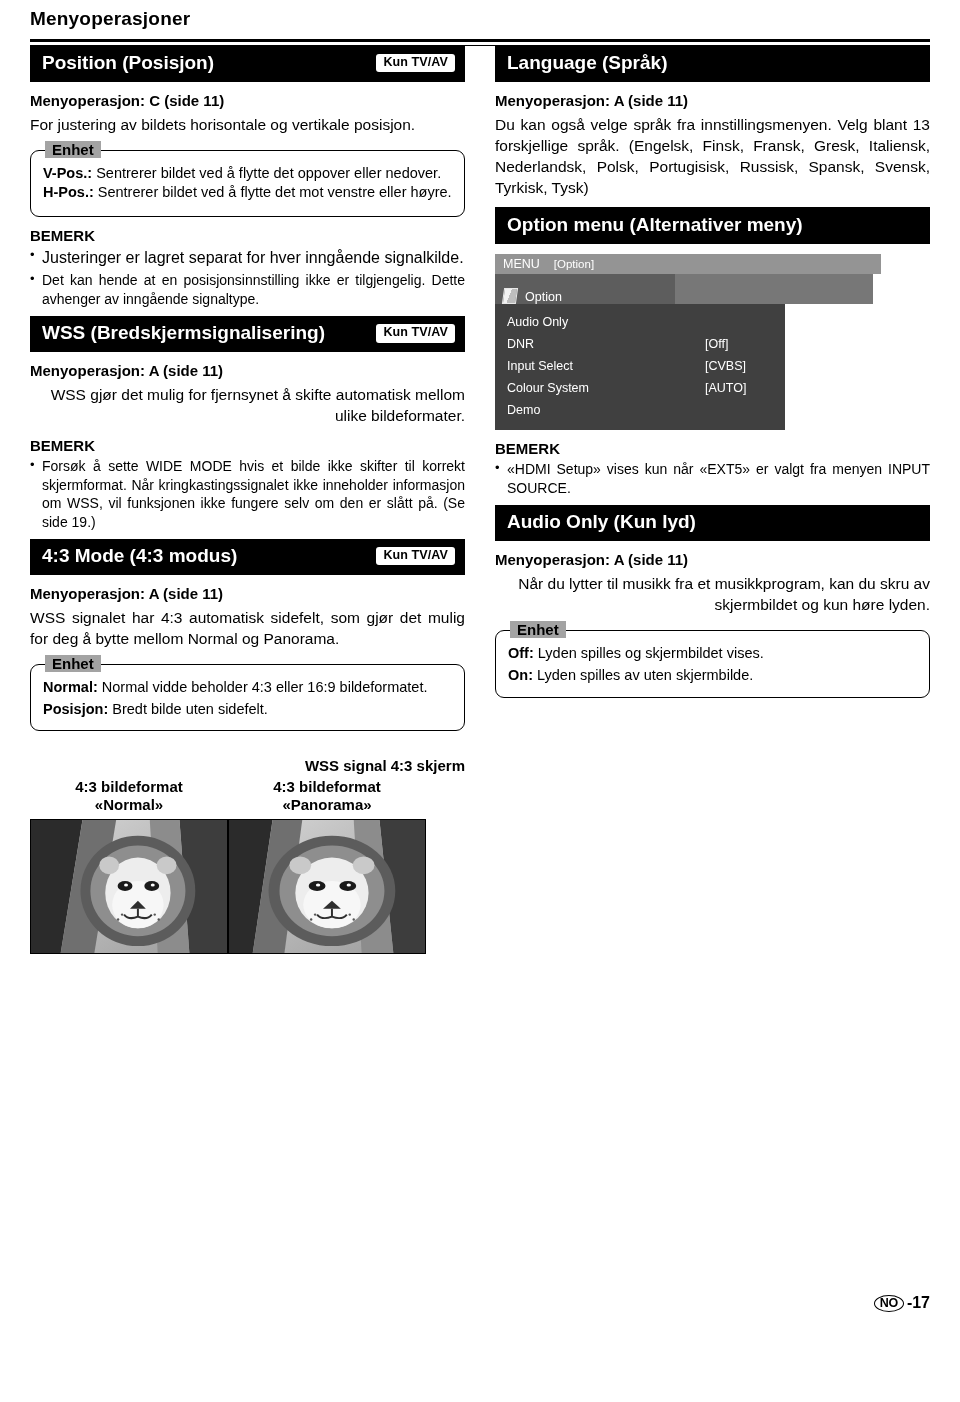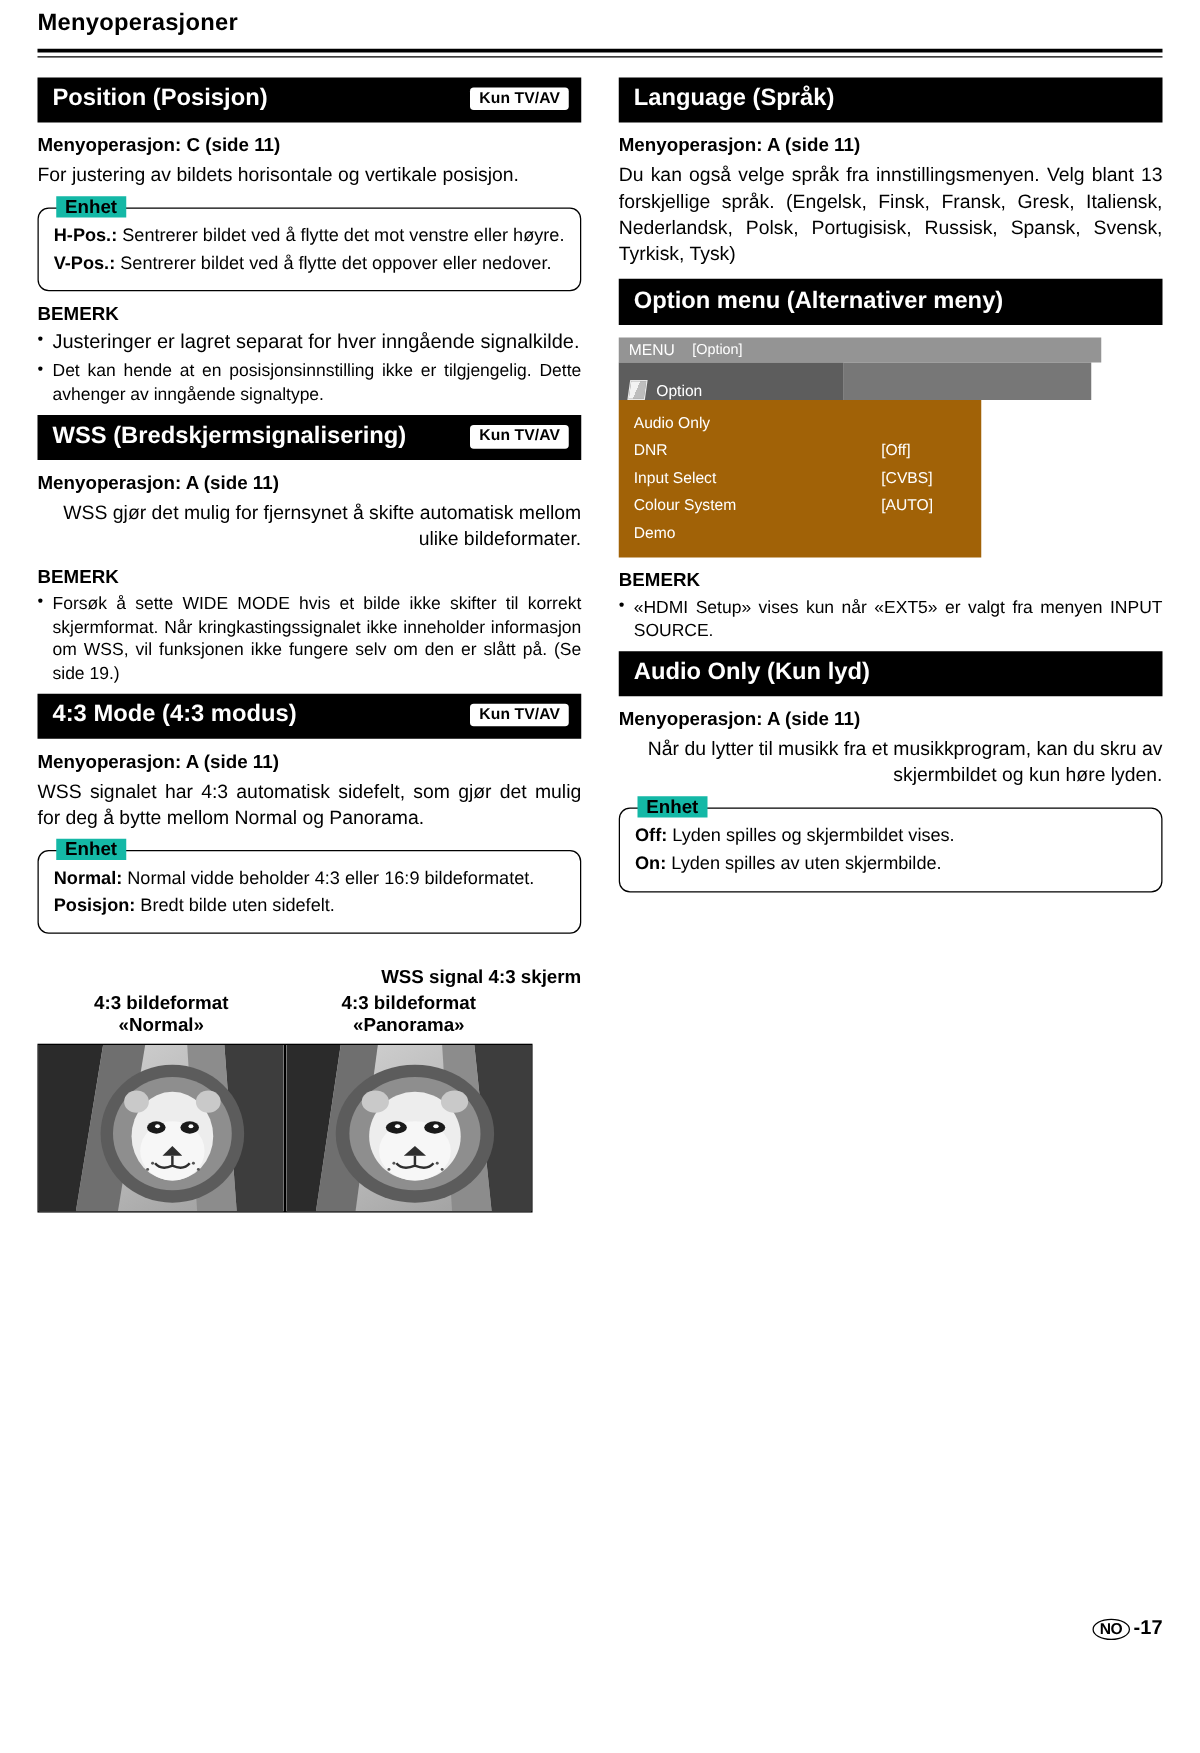--- a/index.html
+++ b/index.html
@@ -33,21 +33,20 @@
     margin-top: 9px;
     border-top: 3px solid #000;
     border-bottom: 1px solid #000;
     height: 3px;
     box-sizing: content-box;
   }
   
   .columns {
     display: flex;
     gap: 30px;
-    margin-top: 16px;
   }
   .col {
     width: 435px;
     flex: 0 0 435px;
     position: relative;
   }
   
   .section-bar {
     background: #000;
     color: #fff;
@@ -93,21 +92,21 @@
     border: 1px solid #000;
     border-radius: 9px;
     margin: 14px 0 10px 0;
     padding: 13px 12px 11px 12px;
     position: relative;
   }
   .fieldset > .legend {
     position: absolute;
     top: -10px;
     left: 14px;
-    background: #14b8a6;
+    background: #a3a3a3;
     padding: 0 7px;
     font-size: 15px;
     font-weight: bold;
   }
   .fieldset .row {
     font-size: 14.5px;
     line-height: 1.33;
     margin-bottom: 3px;
   }
   .fieldset .row b { font-weight: bold; }
@@ -180,21 +179,21 @@
     background: linear-gradient(105deg,#f2f2f2 0 45%, #bdbdbd 45% 100%);
     border: 1px solid #e8e8e8;
     transform: skewX(-8deg);
   }
   .osd-tabrest {
     width: 198px;
     background: #777777;
   }
   .osd-list {
     width: 290px;
-    background: #a16207;
+    background: #404040;
     padding: 7px 0 9px 0;
   }
   .osd-item {
     display: flex;
     color: #ffffff;
     font-size: 12.5px;
     padding: 4px 10px 4px 12px;
     box-sizing: border-box;
   }
   .osd-item .lbl { flex: 1; }
@@ -264,25 +263,25 @@
 
       <div class="section-bar">
         <span>Position (Posisjon)</span>
         <span class="badge">Kun TV/AV</span>
       </div>
       <div class="menuop">Menyoperasjon: C (side 11)</div>
       <p class="body">For justering av bildets horisontale og vertikale posisjon.</p>
 
       <div class="fieldset">
         <span class="legend">Enhet</span>
+        <div class="row last">
+          <b>V-Pos.:</b><span> Sentrerer bildet ved å flytte det oppover eller nedover.</span>
+        </div>
         <div class="row">
           <b>H-Pos.:</b><span> Sentrerer bildet ved å flytte det mot venstre eller høyre.</span>
-        </div>
-        <div class="row last">
-          <b>V-Pos.:</b><span> Sentrerer bildet ved å flytte det oppover eller nedover.</span>
         </div>
       </div>
 
       <div class="bemerk">BEMERK</div>
       <ul class="notes">
         <li class="bold">Justeringer er lagret separat for hver inngående signalkilde.</li>
         <li>Det kan hende at en posisjonsinnstilling ikke er tilgjengelig. Dette avhenger av inngående signaltype.</li>
       </ul>
 
       <div class="section-bar">

